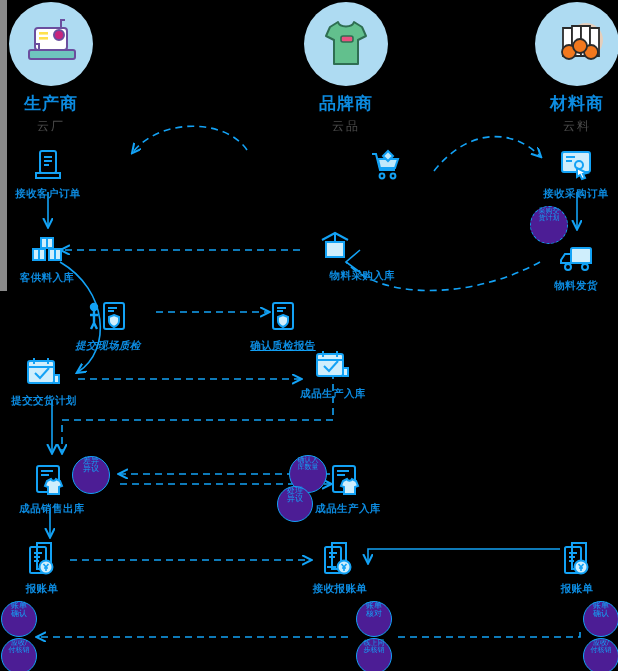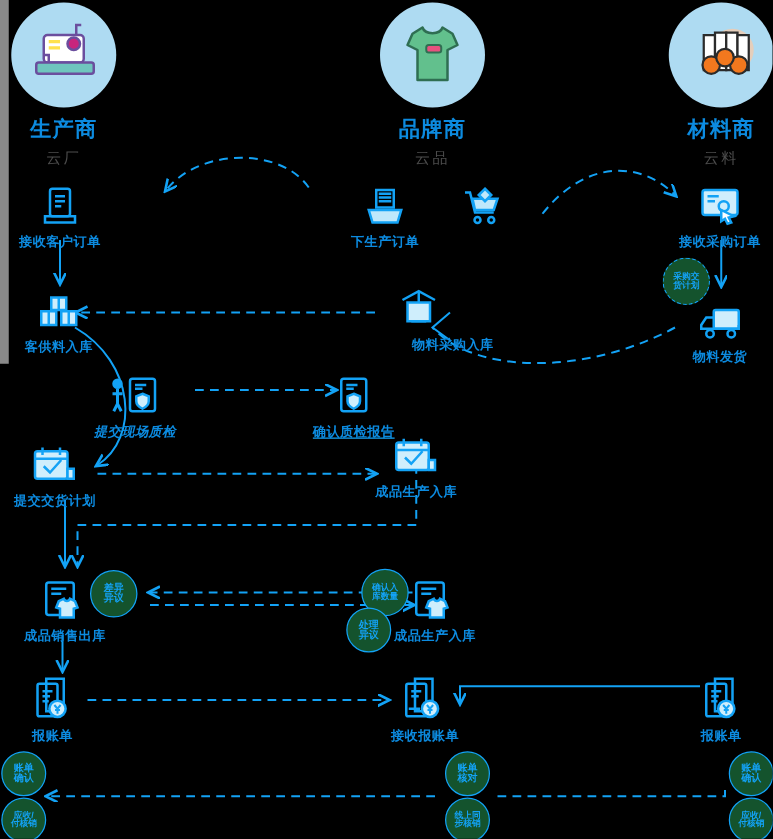--- a/index.html
+++ b/index.html
@@ -27,22 +27,22 @@
   .node{position:absolute;text-align:center;width:120px;margin-left:-60px;}
   .node .ic{height:38px;display:flex;align-items:flex-end;justify-content:center;}
   .node .lbl{
     margin-top:3px;font-size:10.5px;font-weight:bold;color:#0C8BE0;
     letter-spacing:.4px;white-space:nowrap;
   }
 
   
   .badge{
     position:absolute;border-radius:50%;border:1.6px solid #13A2F5;
-    display:flex;align-items:center;justify-content:center;text-align:center;
-    color:#13A2F5;font-weight:bold;line-height:1.05;background:#14532d;
+    display:flex;align-items:flex-start;justify-content:center;text-align:center;
+    color:#13A2F5;font-weight:normal;line-height:1.05;background:#4c1d95;
   }
   .badge.solid{border-style:solid;}
   .badge.dashedb{border-style:dashed;}
   .badge span{display:block;padding:0 2px;}
 
   svg{display:block;overflow:visible;}
   .flow{position:absolute;left:0;top:0;width:618px;height:671px;pointer-events:none;}
 </style>
 </head>
 <body>
@@ -151,32 +151,20 @@
           <g fill="none" stroke="#13A2F5" stroke-width="2">
         <rect x="9" y="3" width="16" height="22" rx="2"></rect>
             <path d="M13 9h8M13 13h8M13 17h5"></path>
         <path d="M5 25h24v5H5z"></path>
           </g>
         </svg>
     </div>
     <div class="lbl">接收客户订单</div>
   </div>
 
-  <div class="node" style="left:308px;top:146px;">
-    <div class="ic">
-      <svg width="36" height="36" viewBox="0 0 36 36">
-          <g fill="none" stroke="#13A2F5" stroke-width="2">
-        <path d="M11 4h14v14H11z"></path>
-            <path d="M13 7h10M13 10h10M13 13h10"></path>
-        <path d="M5 20h26l-3 10H8z" fill="#bfe8fb"></path>
-          </g>
-        </svg>
-    </div>
-    <div class="lbl">下生产订单</div>
-  </div>
 
   <div class="node" style="left:386px;top:146px;">
     <div class="ic">
       <svg width="36" height="36" viewBox="0 0 36 36">
           <g fill="none" stroke="#13A2F5" stroke-width="2">
         <path d="M4 6h4l4 16h15"></path>
             <path d="M10 11h20l-3 9H12z" fill="#bfe8fb"></path>
         <circle cx="14" cy="28" r="2.4"></circle>
             <circle cx="25" cy="28" r="2.4"></circle>
         <path d="M20 3l5 5-5 5-5-5z" fill="#bfe8fb"></path>

